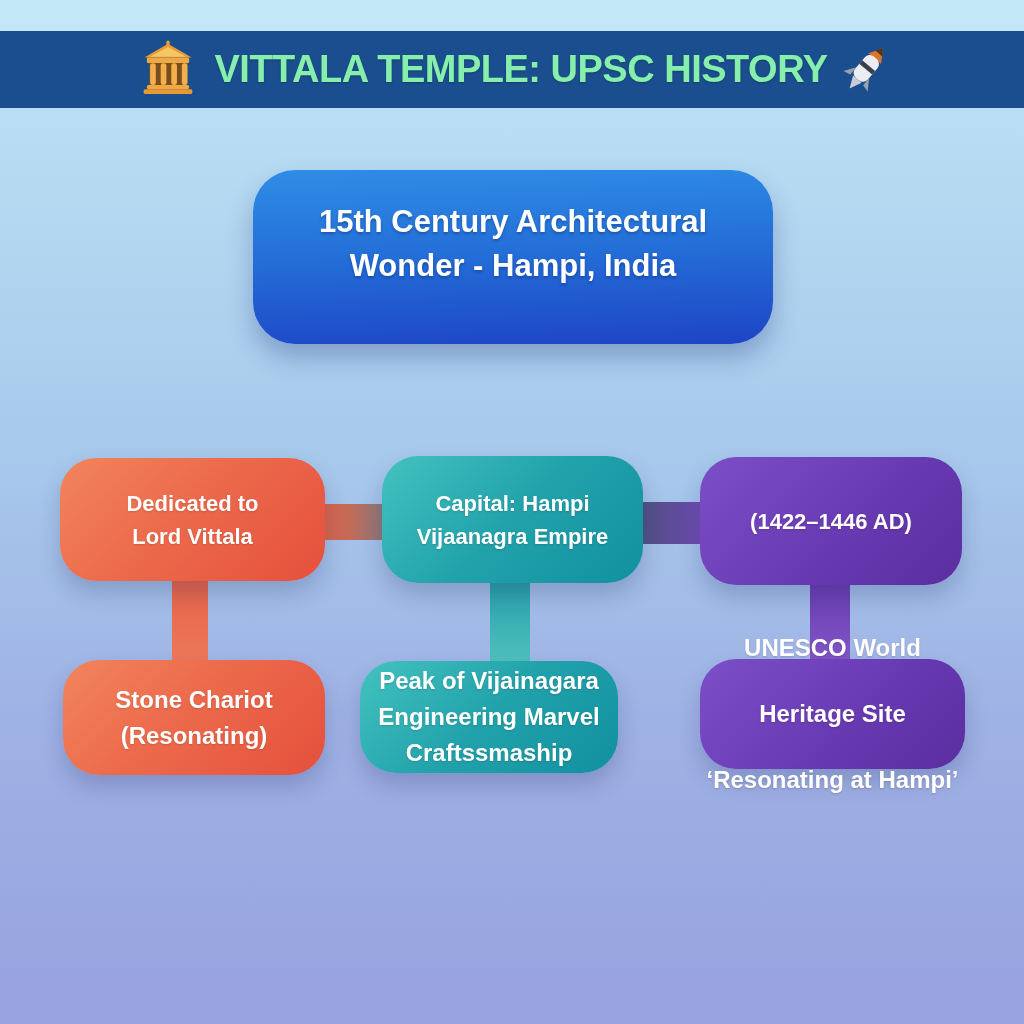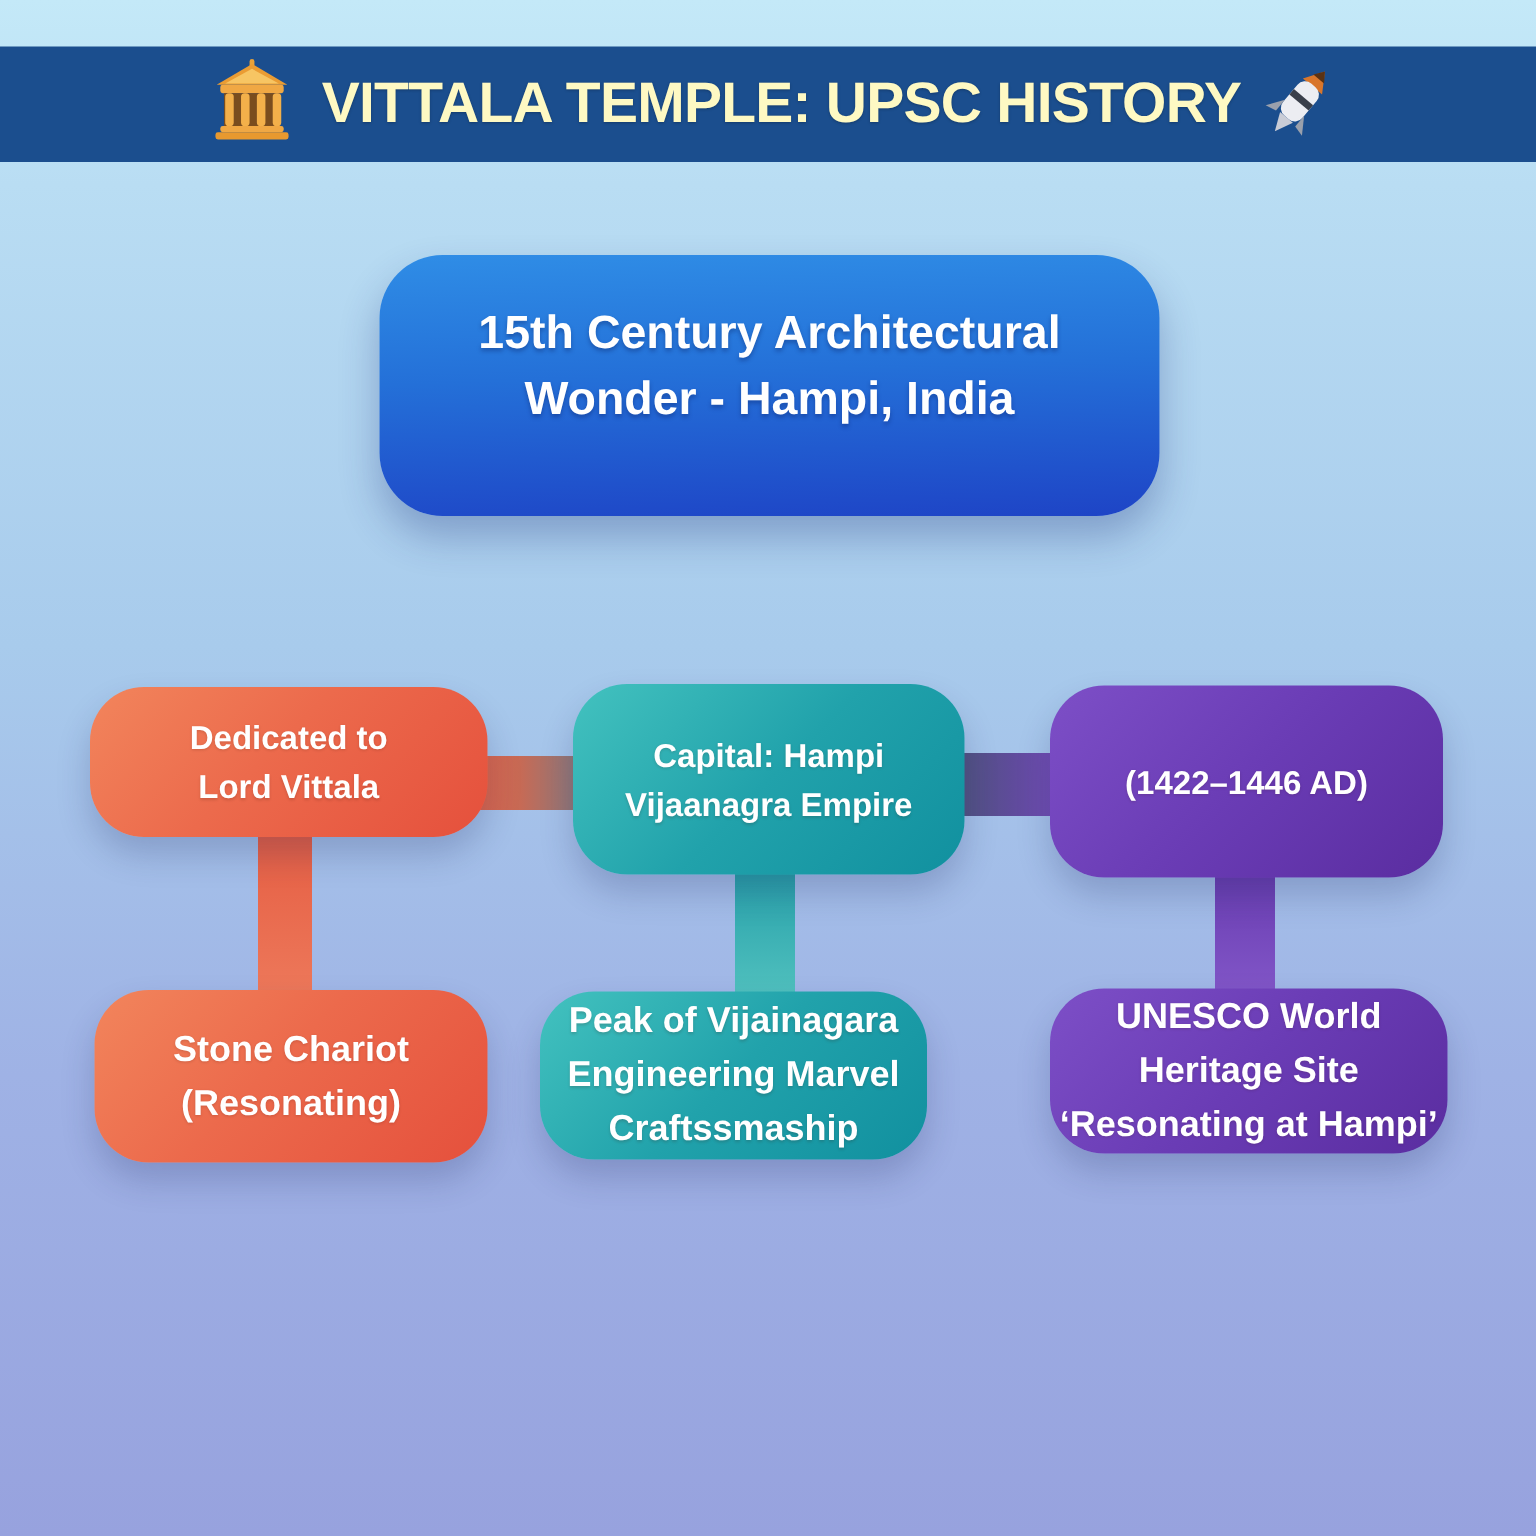--- a/index.html
+++ b/index.html
@@ -8,21 +8,21 @@
     position:relative;width:1024px;height:1024px;overflow:hidden;
     background:linear-gradient(180deg,#c4e9f8 0%,#b9ddf3 12%,#a8cbec 42%,#9fb2e5 70%,#97a2de 100%);
   }
   
   .header-bar{
     position:absolute;left:0;top:31px;width:1024px;height:77px;
     background:#1b4e8e;
     display:flex;align-items:center;justify-content:center;gap:20px;
   }
   .header-title{
-    color:#fef9c3;font-size:38px;font-weight:800;letter-spacing:-.5px;
+    color:#86efac;font-size:38px;font-weight:800;letter-spacing:-.5px;
     text-shadow:0 1px 2px rgba(0,0,0,.25);white-space:nowrap;
   }
   .hicon{display:block;}
   .rocket-wrap{transform:rotate(40deg);}
   
   .hero{
     position:absolute;left:253px;top:170px;width:520px;height:174px;
     border-radius:42px;
     background:linear-gradient(178deg,#2f8de6 0%,#2470d8 45%,#1e44c6 100%);
     box-shadow:0 14px 26px rgba(25,45,120,.30);
@@ -54,26 +54,26 @@
   }
   .card span{
     color:#fff;font-weight:700;line-height:1.5;
     text-shadow:0 1px 2px rgba(60,20,10,.18);white-space:nowrap;
   }
   .r1 span{font-size:22px;}
   .r2 span{font-size:24px;}
   .orange{background:linear-gradient(135deg,#f2855c 0%,#ec6a4c 45%,#e5503c 100%);}
   .teal{background:linear-gradient(135deg,#43c2bf 0%,#21a2ab 50%,#11909f 100%);}
   .purple{background:linear-gradient(135deg,#7d4fc7 0%,#6a3cb5 50%,#5a2da0 100%);}
-  .c-r1c1{left:60px; top:458px;width:265px;height:100px;}
+  .c-r1c1{left:60px; top:458px;width:265px;height:123px;}
   .c-r1c2{left:382px;top:456px;width:261px;height:127px;}
   .c-r1c3{left:700px;top:457px;width:262px;height:128px;}
   .c-r2c1{left:63px; top:660px;width:262px;height:115px;}
   .c-r2c2{left:360px;top:661px;width:258px;height:112px;}
-  .c-r2c3{left:700px;top:659px;width:265px;height:110px;}
+  .c-r2c3{left:700px;top:659px;width:265px;height:110px;gap:30px;}
 </style>
 </head>
 <body>
 
 <div class="canvas">
 
   <div class="header-bar">
     <span class="hicon">
       <svg width="52" height="56" viewBox="0 0 64 68" aria-hidden="true">
         <rect x="30" y="0" width="4" height="8" rx="2" fill="#e8a23a"></rect>

